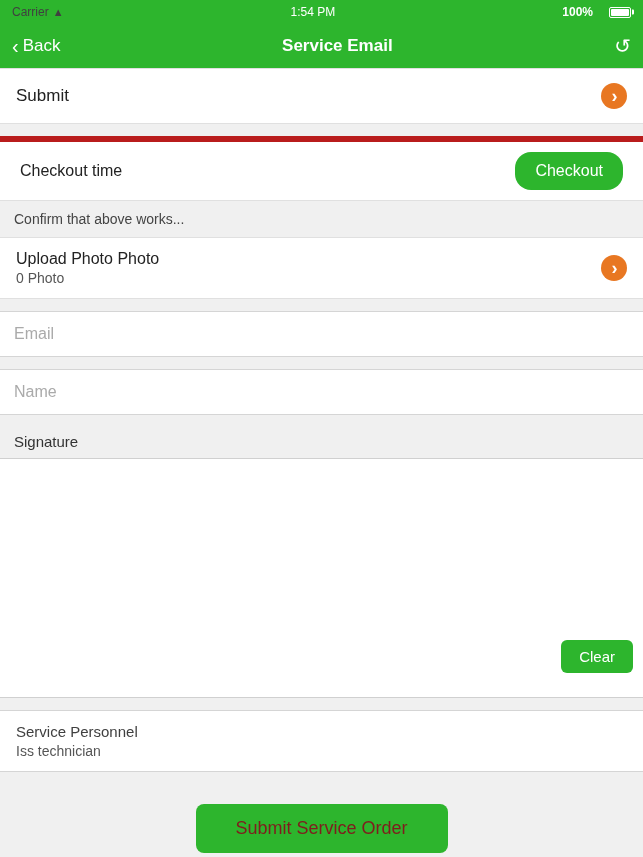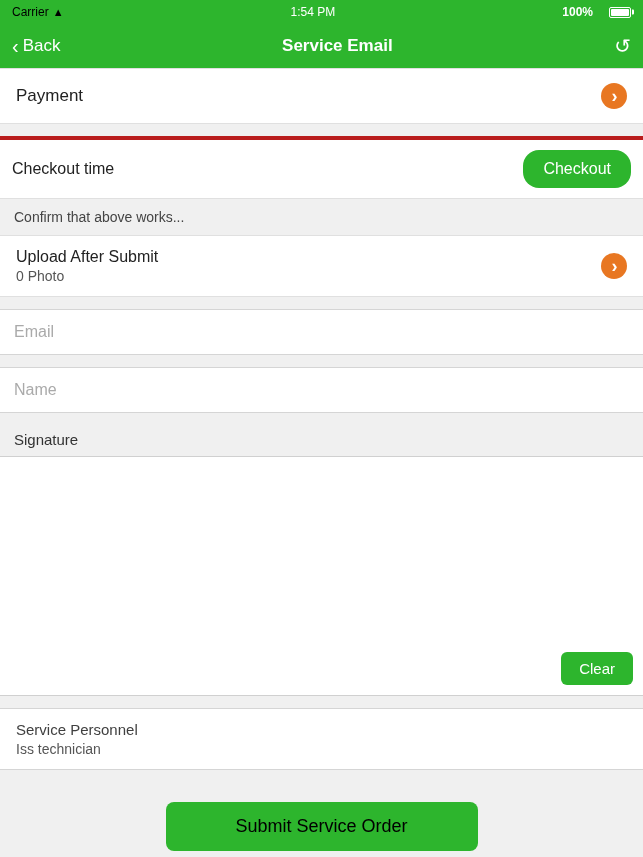--- a/index.html
+++ b/index.html
@@ -24,21 +24,21 @@
       justify-content: space-between;
       align-items: center;
       padding: 4px 12px;
       height: 24px;
     }
 
     .status-bar-left {
       display: flex;
       align-items: center;
       gap: 4px;
-      color: #000000;
+      color: #404040;
       font-size: 12px;
       font-weight: 500;
     }
 
     .status-bar-center {
       color: white;
       font-size: 12px;
       font-weight: 500;
     }
 
@@ -157,23 +157,23 @@
       line-height: 1;
       margin-left: 1px;
     }
 
     
     .checkout-row {
       background: white;
       display: flex;
       justify-content: space-between;
       align-items: center;
-      padding: 10px 12px;
+      padding: 10px 20px;
       border-bottom: 1px solid #e0e0e0;
-      border-top: 4px solid #b91c1c;
+      border-top: 6px solid #b91c1c;
       margin-bottom: 0;
     }
 
     .checkout-label {
       font-size: 16px;
       color: #222;
     }
 
     .checkout-btn {
       background: #2db52d;
@@ -255,21 +255,21 @@
       margin-bottom: 12px;
     }
 
     .signature-canvas-area {
       width: 100%;
       min-height: 230px;
     }
 
     .clear-btn {
       position: absolute;
-      bottom: 10px;
+      bottom: 24px;
       right: 10px;
       background: #2db52d;
       color: white;
       border: none;
       padding: 8px 18px;
       font-size: 15px;
       font-weight: 500;
       border-radius: 6px;
       cursor: pointer;
     }
@@ -296,28 +296,28 @@
 
     
     .submit-area {
       display: flex;
       justify-content: center;
       padding: 16px 0 30px;
     }
 
     .submit-btn {
       background: #2db52d;
-      color: #000000;
+      color: #7f1d1d;
       border: none;
       padding: 14px 0;
       font-size: 18px;
       font-weight: 500;
       border-radius: 8px;
       cursor: pointer;
-      width: 312px;
+      width: 252px;
       text-align: center;
     }
   </style>
 </head>
 <body>
 
 <div class="status-bar">
   <div class="status-bar-left">
     <span>Carrier</span>
     <span style="font-size:11px;">▲</span>
@@ -336,34 +336,34 @@
     <span style="font-size:20px;">‹</span>
     <span>Back</span>
   </div>
   <div class="nav-title">Service Email</div>
   <div class="nav-refresh">↺</div>
 </div>
 
 <div class="content">
 
   <div class="payment-row">
-    <span class="payment-label">Payment</span>
+    <span class="payment-label">Submit</span>
     <div class="chevron-circle"></div>
   </div>
 
   <div class="checkout-row">
     <span class="checkout-label">Checkout time</span>
     <button class="checkout-btn">Checkout</button>
   </div>
 
   <div class="confirm-text">Confirm that above works...</div>
 
   <div class="upload-row">
     <div class="upload-info">
-      <div class="upload-title">Upload After Submit</div>
+      <div class="upload-title">Upload Photo Photo</div>
       <div class="upload-subtitle">0 Photo</div>
     </div>
     <div class="chevron-circle"></div>
   </div>
 
   <div class="field-wrapper">
     <input type="email" placeholder="Email" style="">
   </div>
 
   <div class="field-wrapper">

